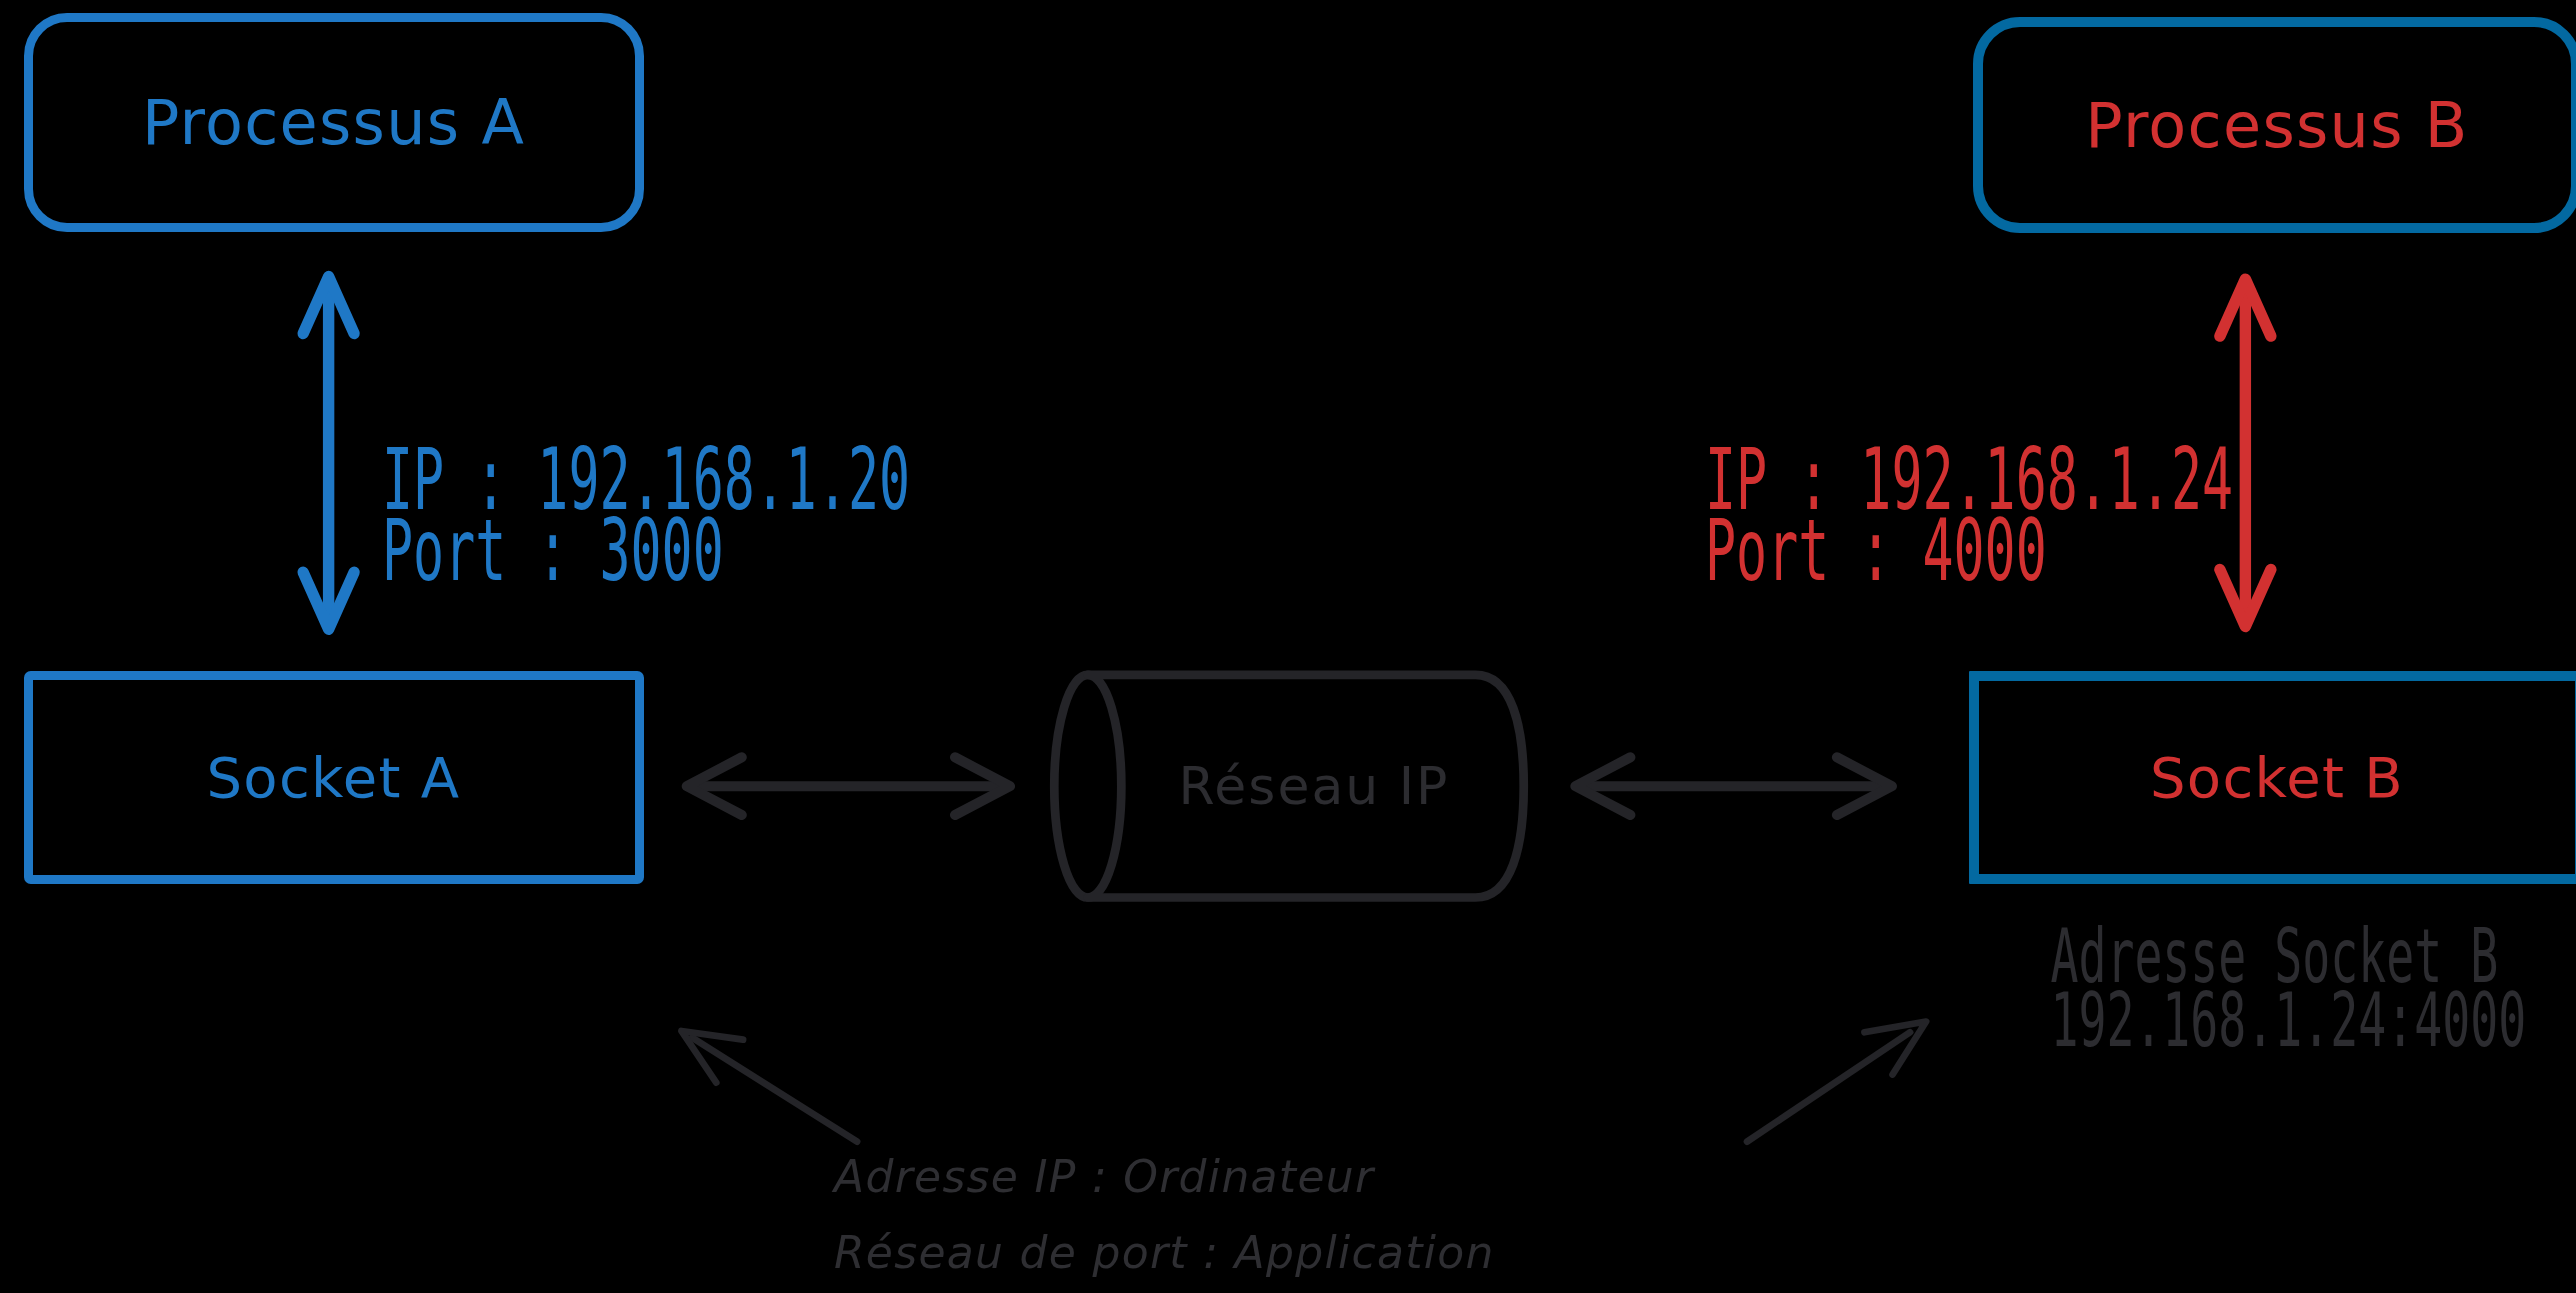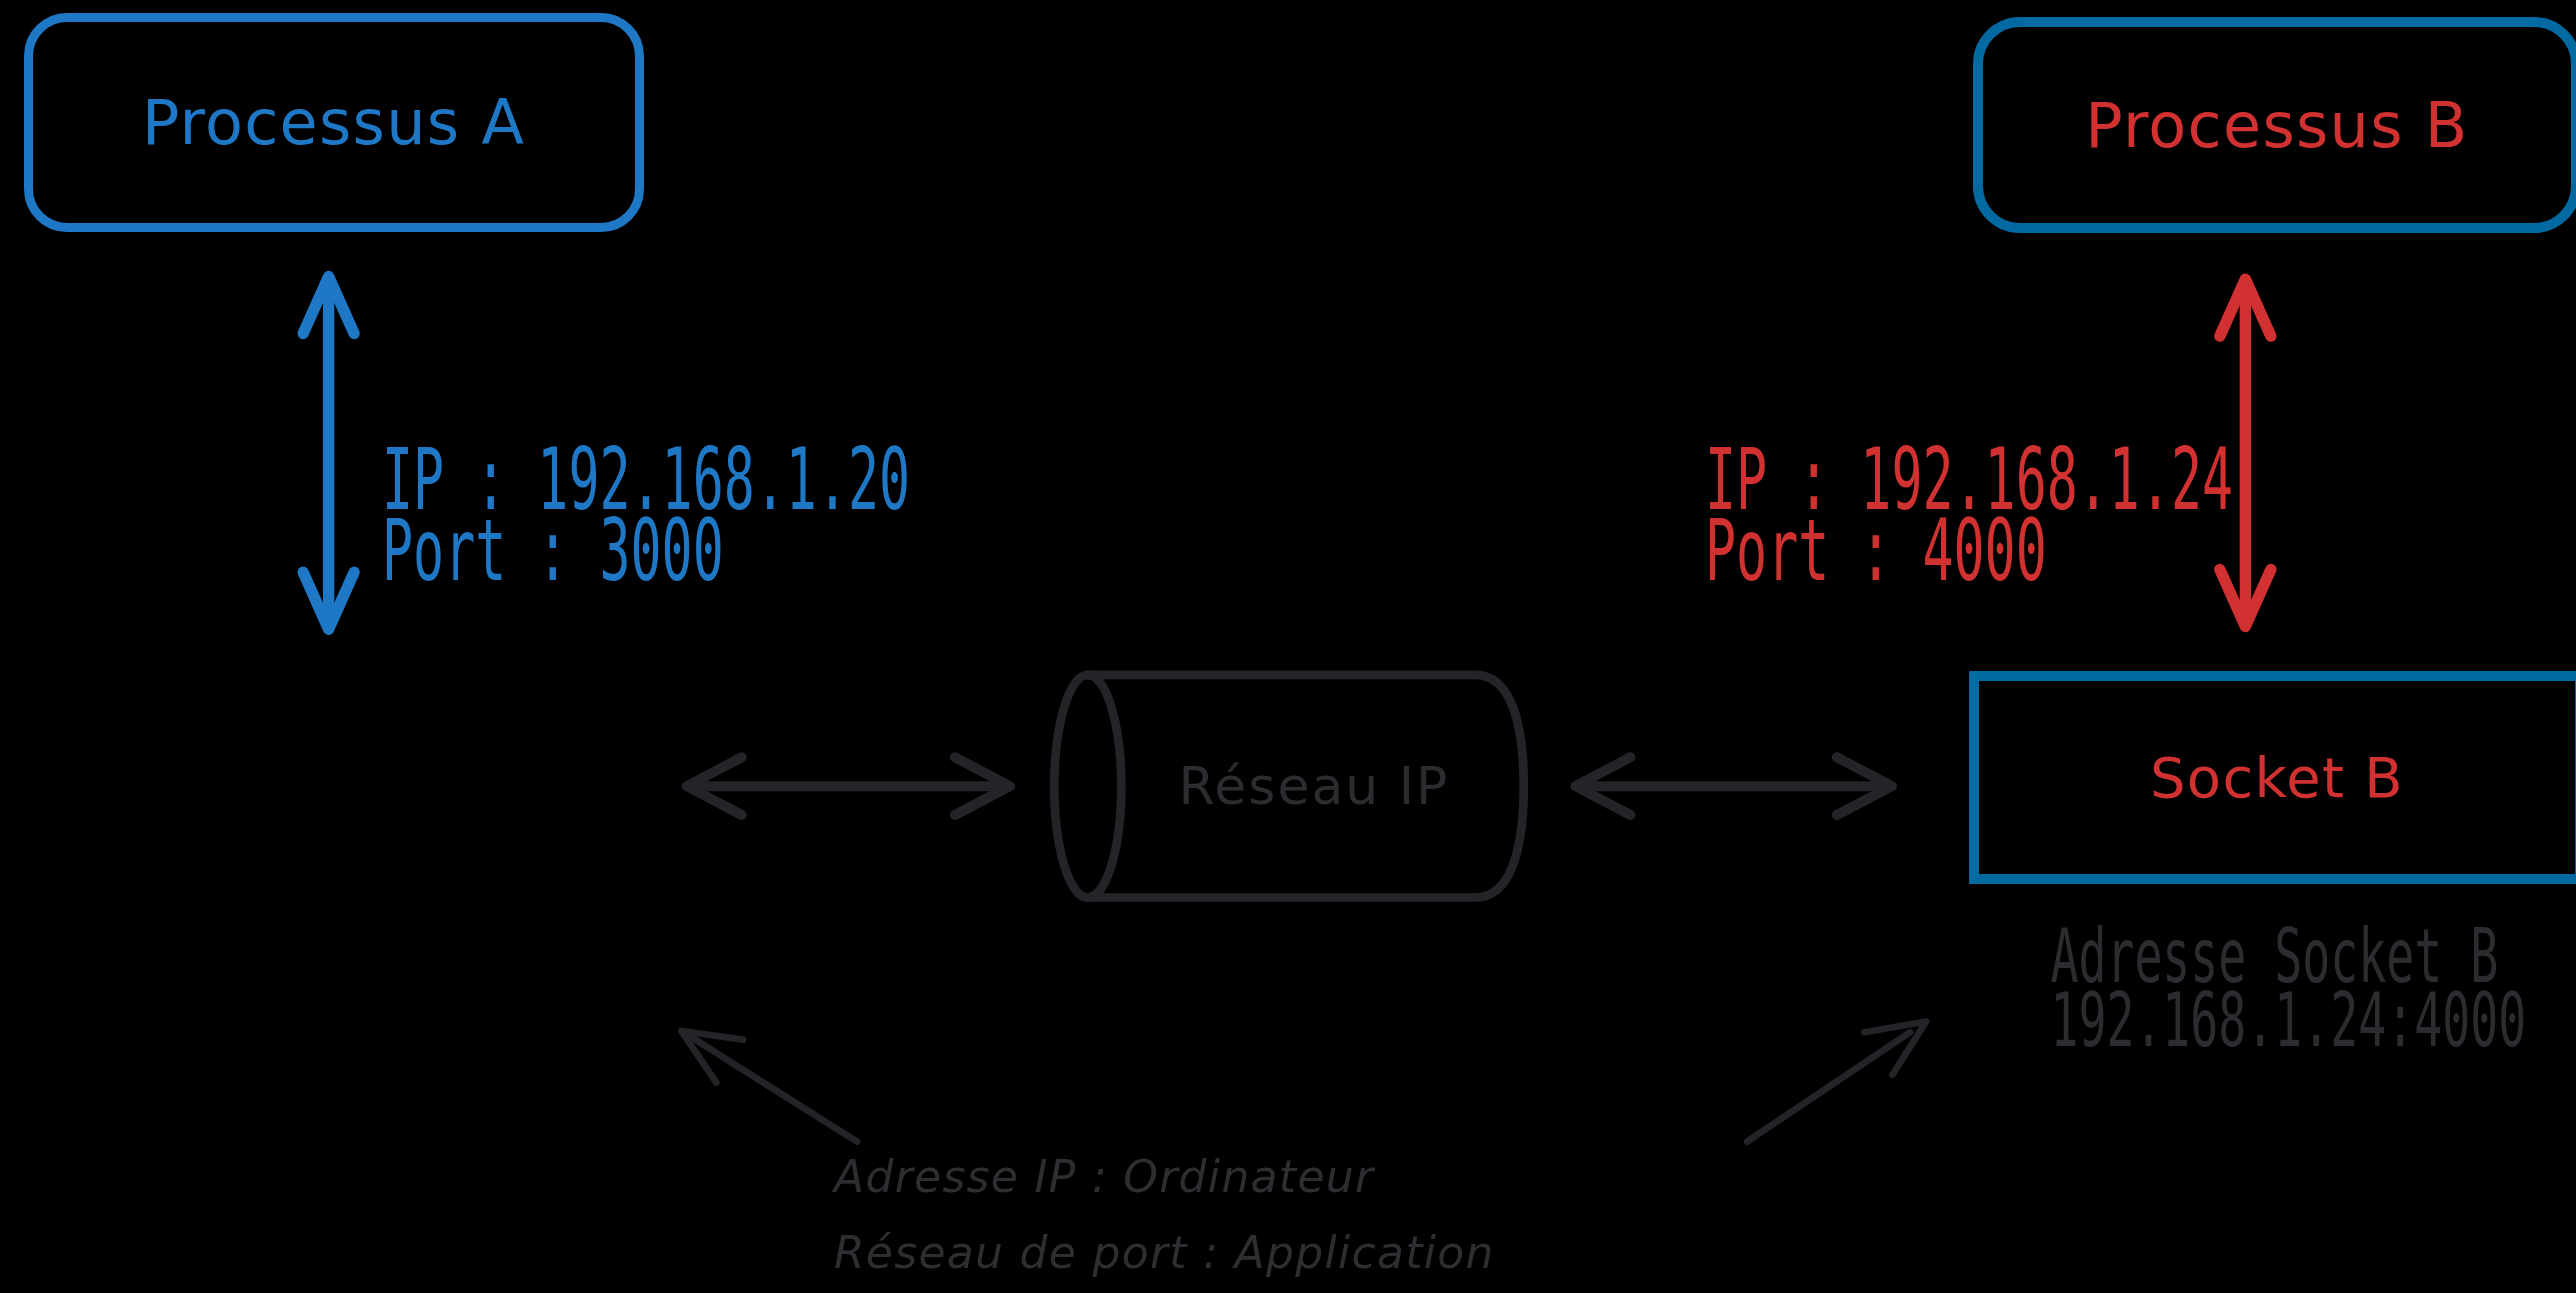--- a/index.html
+++ b/index.html
@@ -100,20 +100,23 @@
   </svg>
 
   <div class="box box-blue process-a">
     <span class="lbl lbl-process t-blue">Processus A</span>
   </div>
 
   <div class="box box-red process-b">
     <span class="lbl lbl-process t-red">Processus B</span>
   </div>
 
+  <div class="box box-blue socket-a">
+    <span class="lbl lbl-socket t-blue">Socket A</span>
+  </div>
 
   <div class="box box-red socket-b">
     <span class="lbl lbl-socket t-red">Socket B</span>
   </div>
 
   <div class="net-label">Réseau IP</div>
 
   <div class="ip-block ip-a t-blue">
     <div class="mono ip-line">IP : 192.168.1.20</div>
     <div class="mono ip-line">Port : 3000</div>

